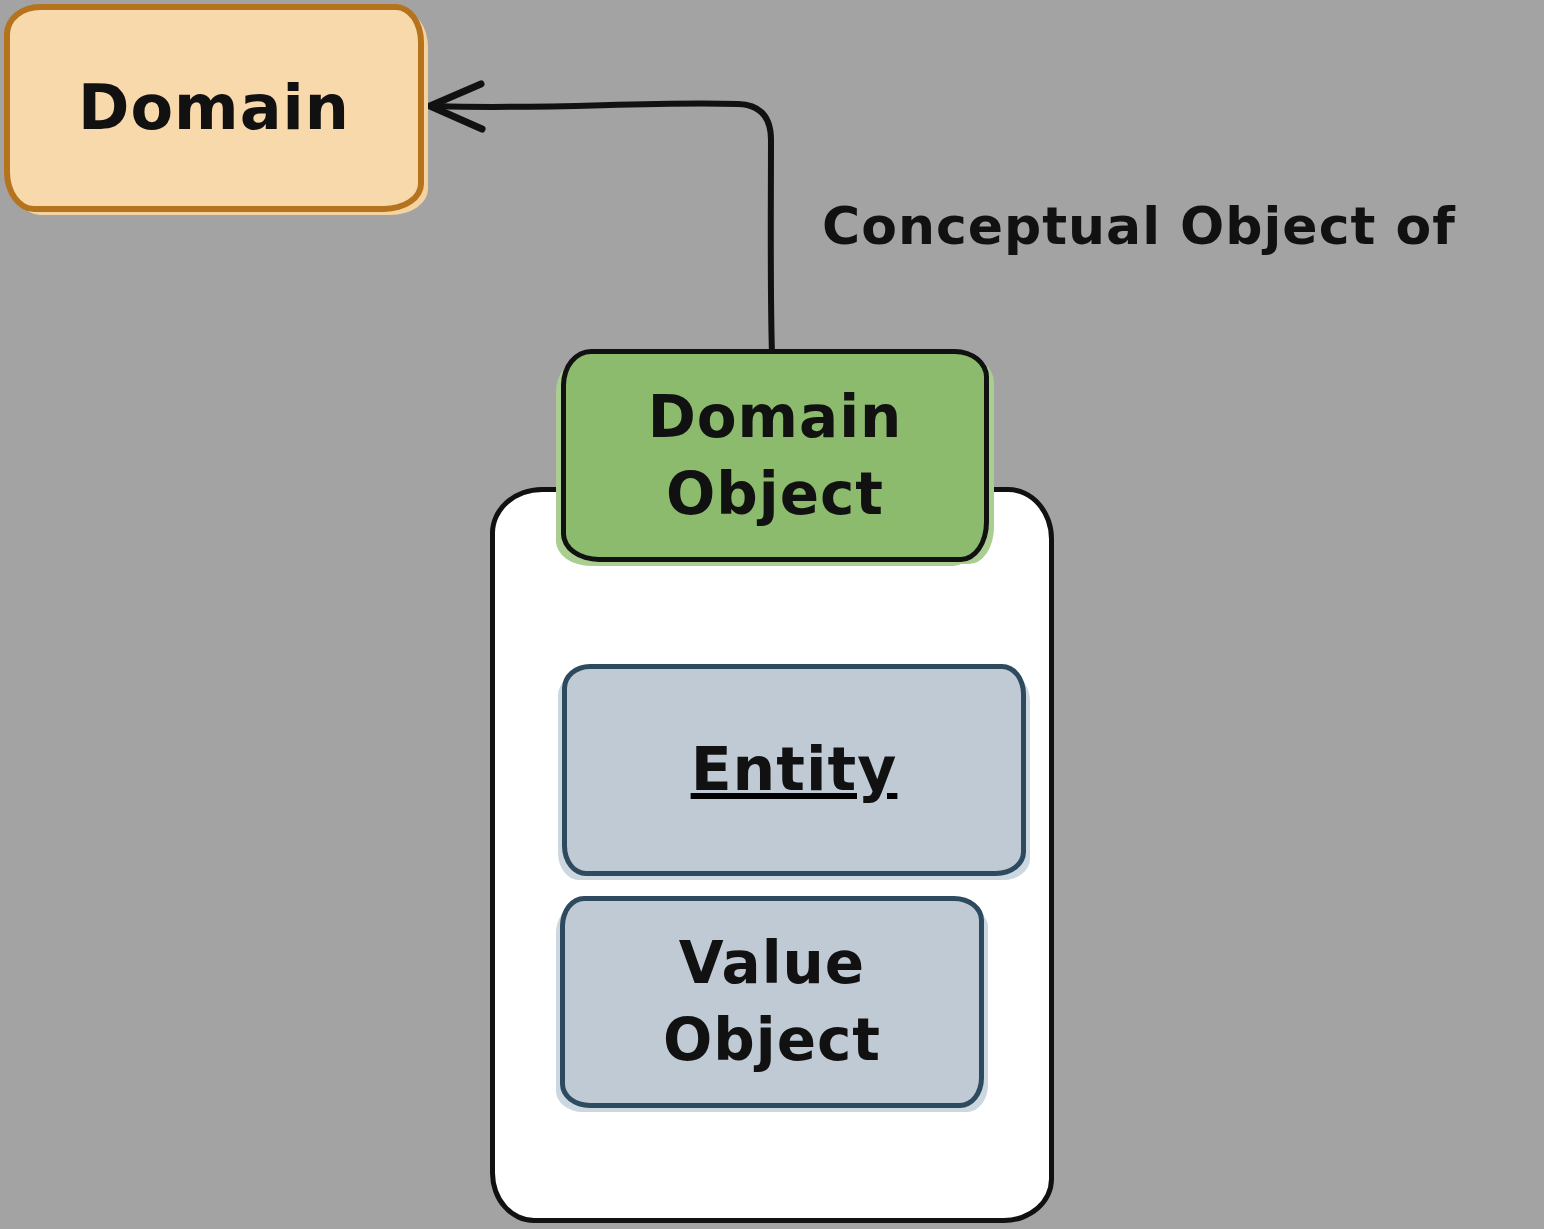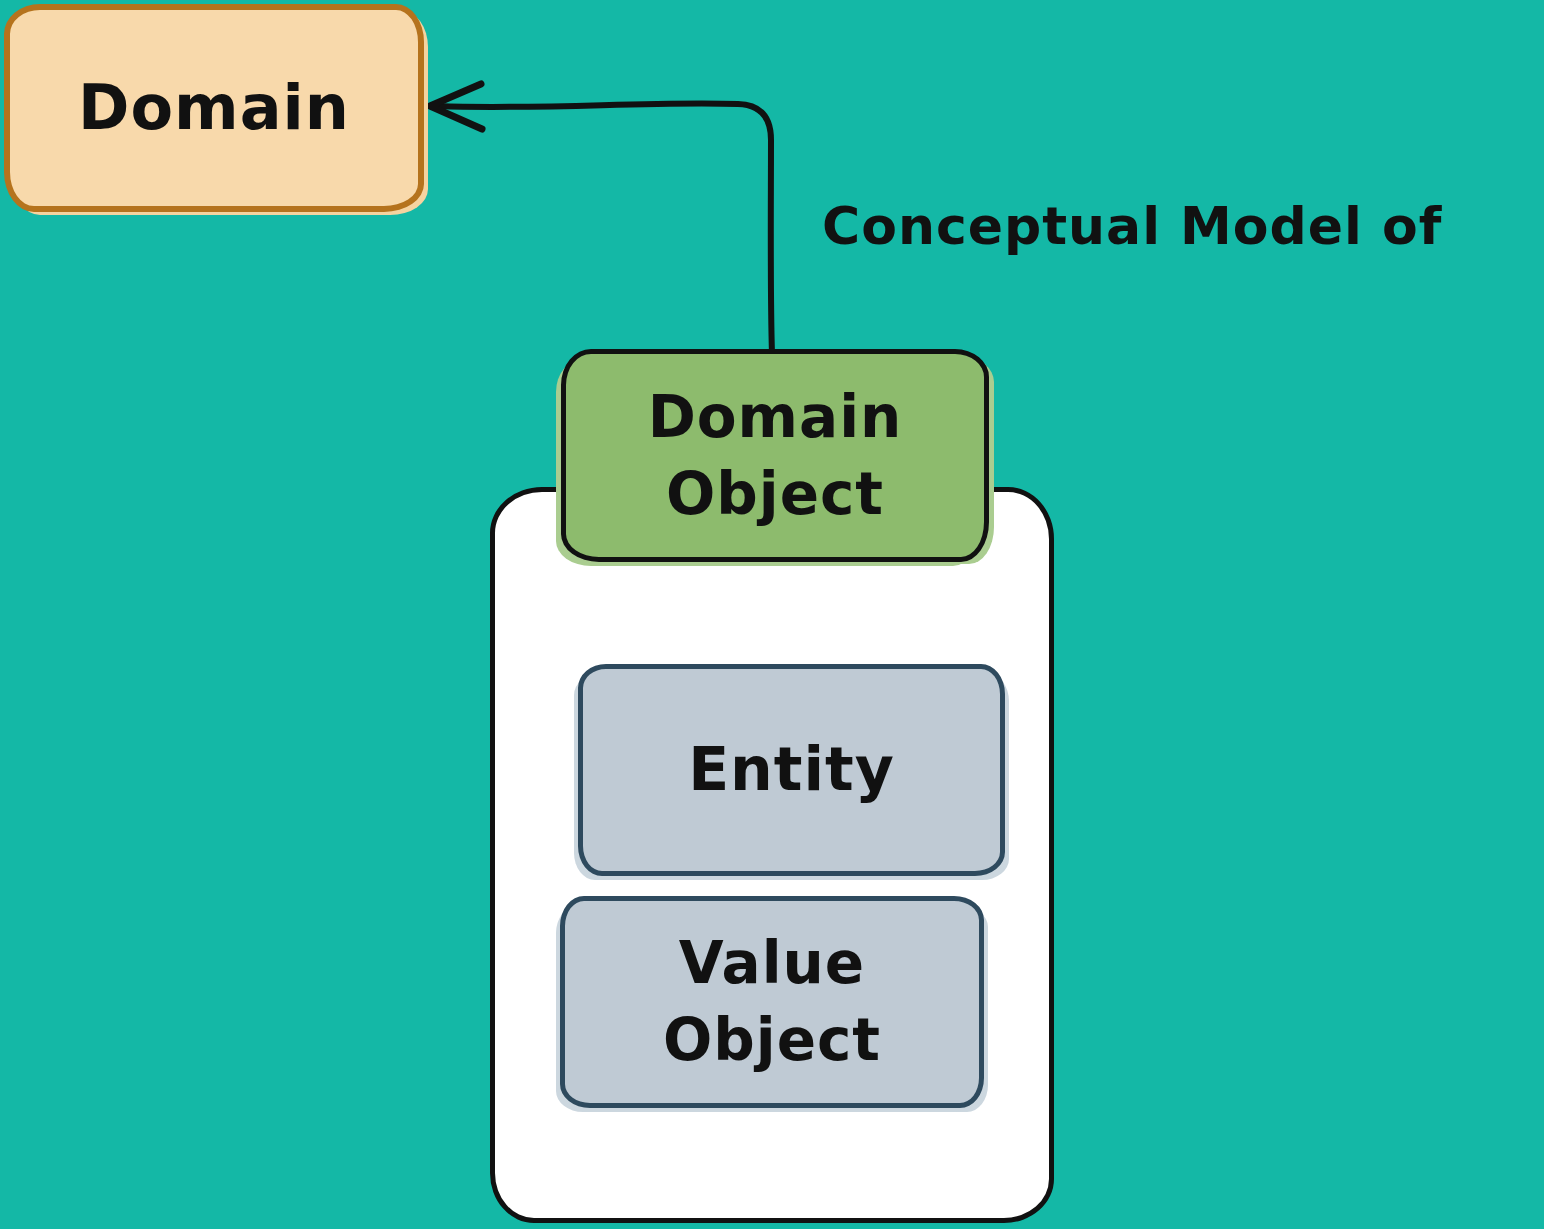--- a/index.html
+++ b/index.html
@@ -5,21 +5,21 @@
   html, body {
     margin: 0;
     padding: 0;
     background: #ffffff;
     font-family: "DejaVu Sans", "Liberation Sans", sans-serif;
   }
   .stage {
     position: relative;
     width: 1544px;
     height: 1229px;
-    background: #14b8a6;
+    background: #a3a3a3;
     overflow: hidden;
   }
   .box {
     position: absolute;
     box-sizing: border-box;
     display: flex;
     align-items: center;
     justify-content: center;
     text-align: center;
   }
@@ -63,23 +63,24 @@
   }
   .node-domain-object .label { font-size: 58px; }
   
   .node-slate {
     background: #bfcad4;
     border: 5px solid #2e4a5e;
     box-shadow: -7px 7px 0 -3px #ccd7df, 7px 7px 0 -3px #ccd7df;
     z-index: 2;
   }
   .node-entity {
-    left: 578px; top: 664px;
-    width: 427px; height: 212px;
+    left: 562px; top: 664px;
+    width: 464px; height: 212px;
     border-radius: 28px 24px 30px 24px / 24px 30px 24px 30px;
+    text-decoration: underline;
   }
   .node-entity .label { font-size: 60px; }
   .node-value-object {
     left: 560px; top: 896px;
     width: 424px; height: 212px;
     border-radius: 24px 30px 24px 30px / 30px 24px 30px 24px;
   }
   .node-value-object .label { font-size: 58px; }
   
   .connector-svg {
@@ -128,15 +129,15 @@
 
   <div class="box node-slate node-entity">
     <span class="label">Entity</span>
   </div>
 
   <div class="box node-slate node-value-object">
     <span class="label">Value
 Object</span>
   </div>
 
-  <div class="edge-label">Conceptual Model of</div>
+  <div class="edge-label">Conceptual Object of</div>
 
 </div>
 
 </body></html>

